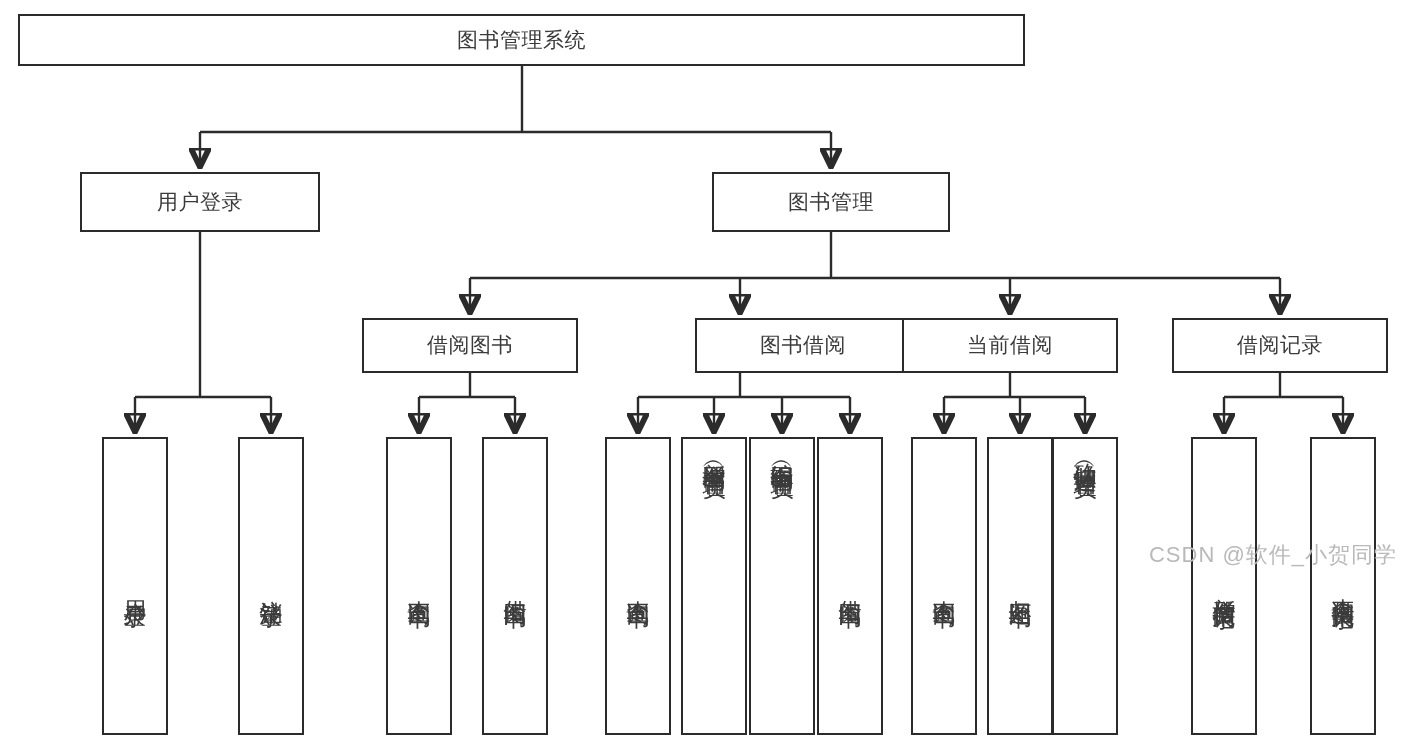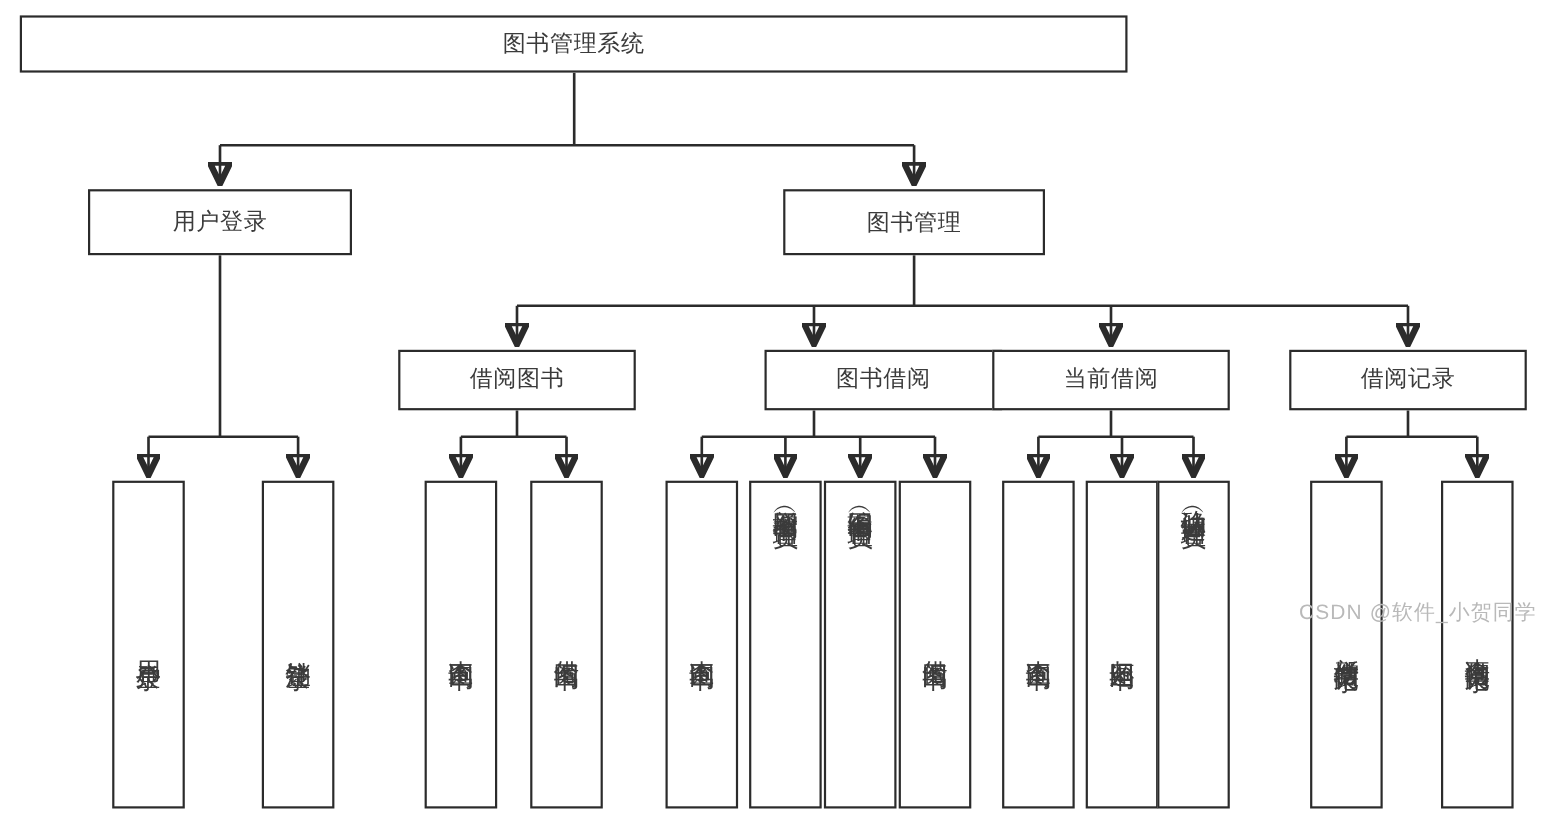--- a/index.html
+++ b/index.html
@@ -66,21 +66,21 @@
   }
   svg.edges path, svg.edges line {
     stroke: #2b2b2b;
     stroke-width: 2.4;
     fill: none;
   }
   .watermark {
     position: absolute;
     right: 8px;
     bottom: 4px;
-    font-size: 19px;
+    font-size: 22px;
     color: #b9b9b9;
     letter-spacing: 1px;
     white-space: nowrap;
   }
 </style>
 </head>
 <body>
 
 <div id="diagram-root">
 

